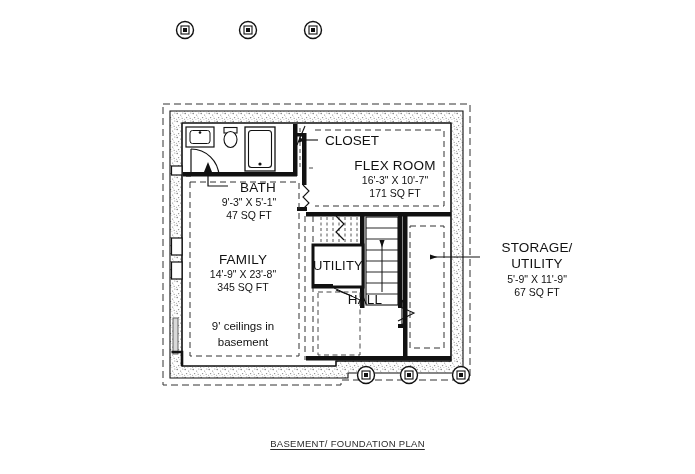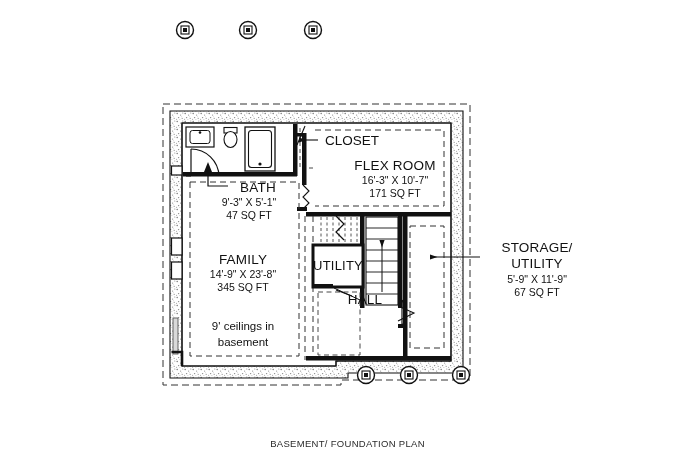--- a/index.html
+++ b/index.html
@@ -15,21 +15,21 @@
   #plan-root{position:absolute;inset:0;border-radius:24px;}
   svg#plan-svg{display:block;position:absolute;left:0;top:0;}
   .rm-name{font-family:"Liberation Sans",sans-serif;font-size:13.5px;fill:#111;text-anchor:middle;letter-spacing:.2px;}
   .rm-dim{font-family:"Liberation Sans",sans-serif;font-size:10.5px;fill:#111;text-anchor:middle;}
   .rm-sqft{font-family:"Liberation Sans",sans-serif;font-size:10.5px;fill:#111;text-anchor:middle;}
   .note-txt{font-family:"Liberation Sans",sans-serif;font-size:11.5px;fill:#111;text-anchor:middle;}
   .lbl-txt{font-family:"Liberation Sans",sans-serif;font-size:13.5px;fill:#111;}
   .caption-txt{
     font-family:"Liberation Sans",sans-serif;
     font-size:9.5px;letter-spacing:.3px;color:#2a2a2a;
-    text-underline-offset:2px;
+    text-decoration:underline;text-underline-offset:2px;
     position:absolute;left:0;right:0;top:438px;text-align:center;
     white-space:nowrap;
   }
 </style>
 </head>
 <body>
 
 <div id="plan-root">
 
   <svg id="plan-svg" width="695" height="474" viewBox="0 0 695 474">

